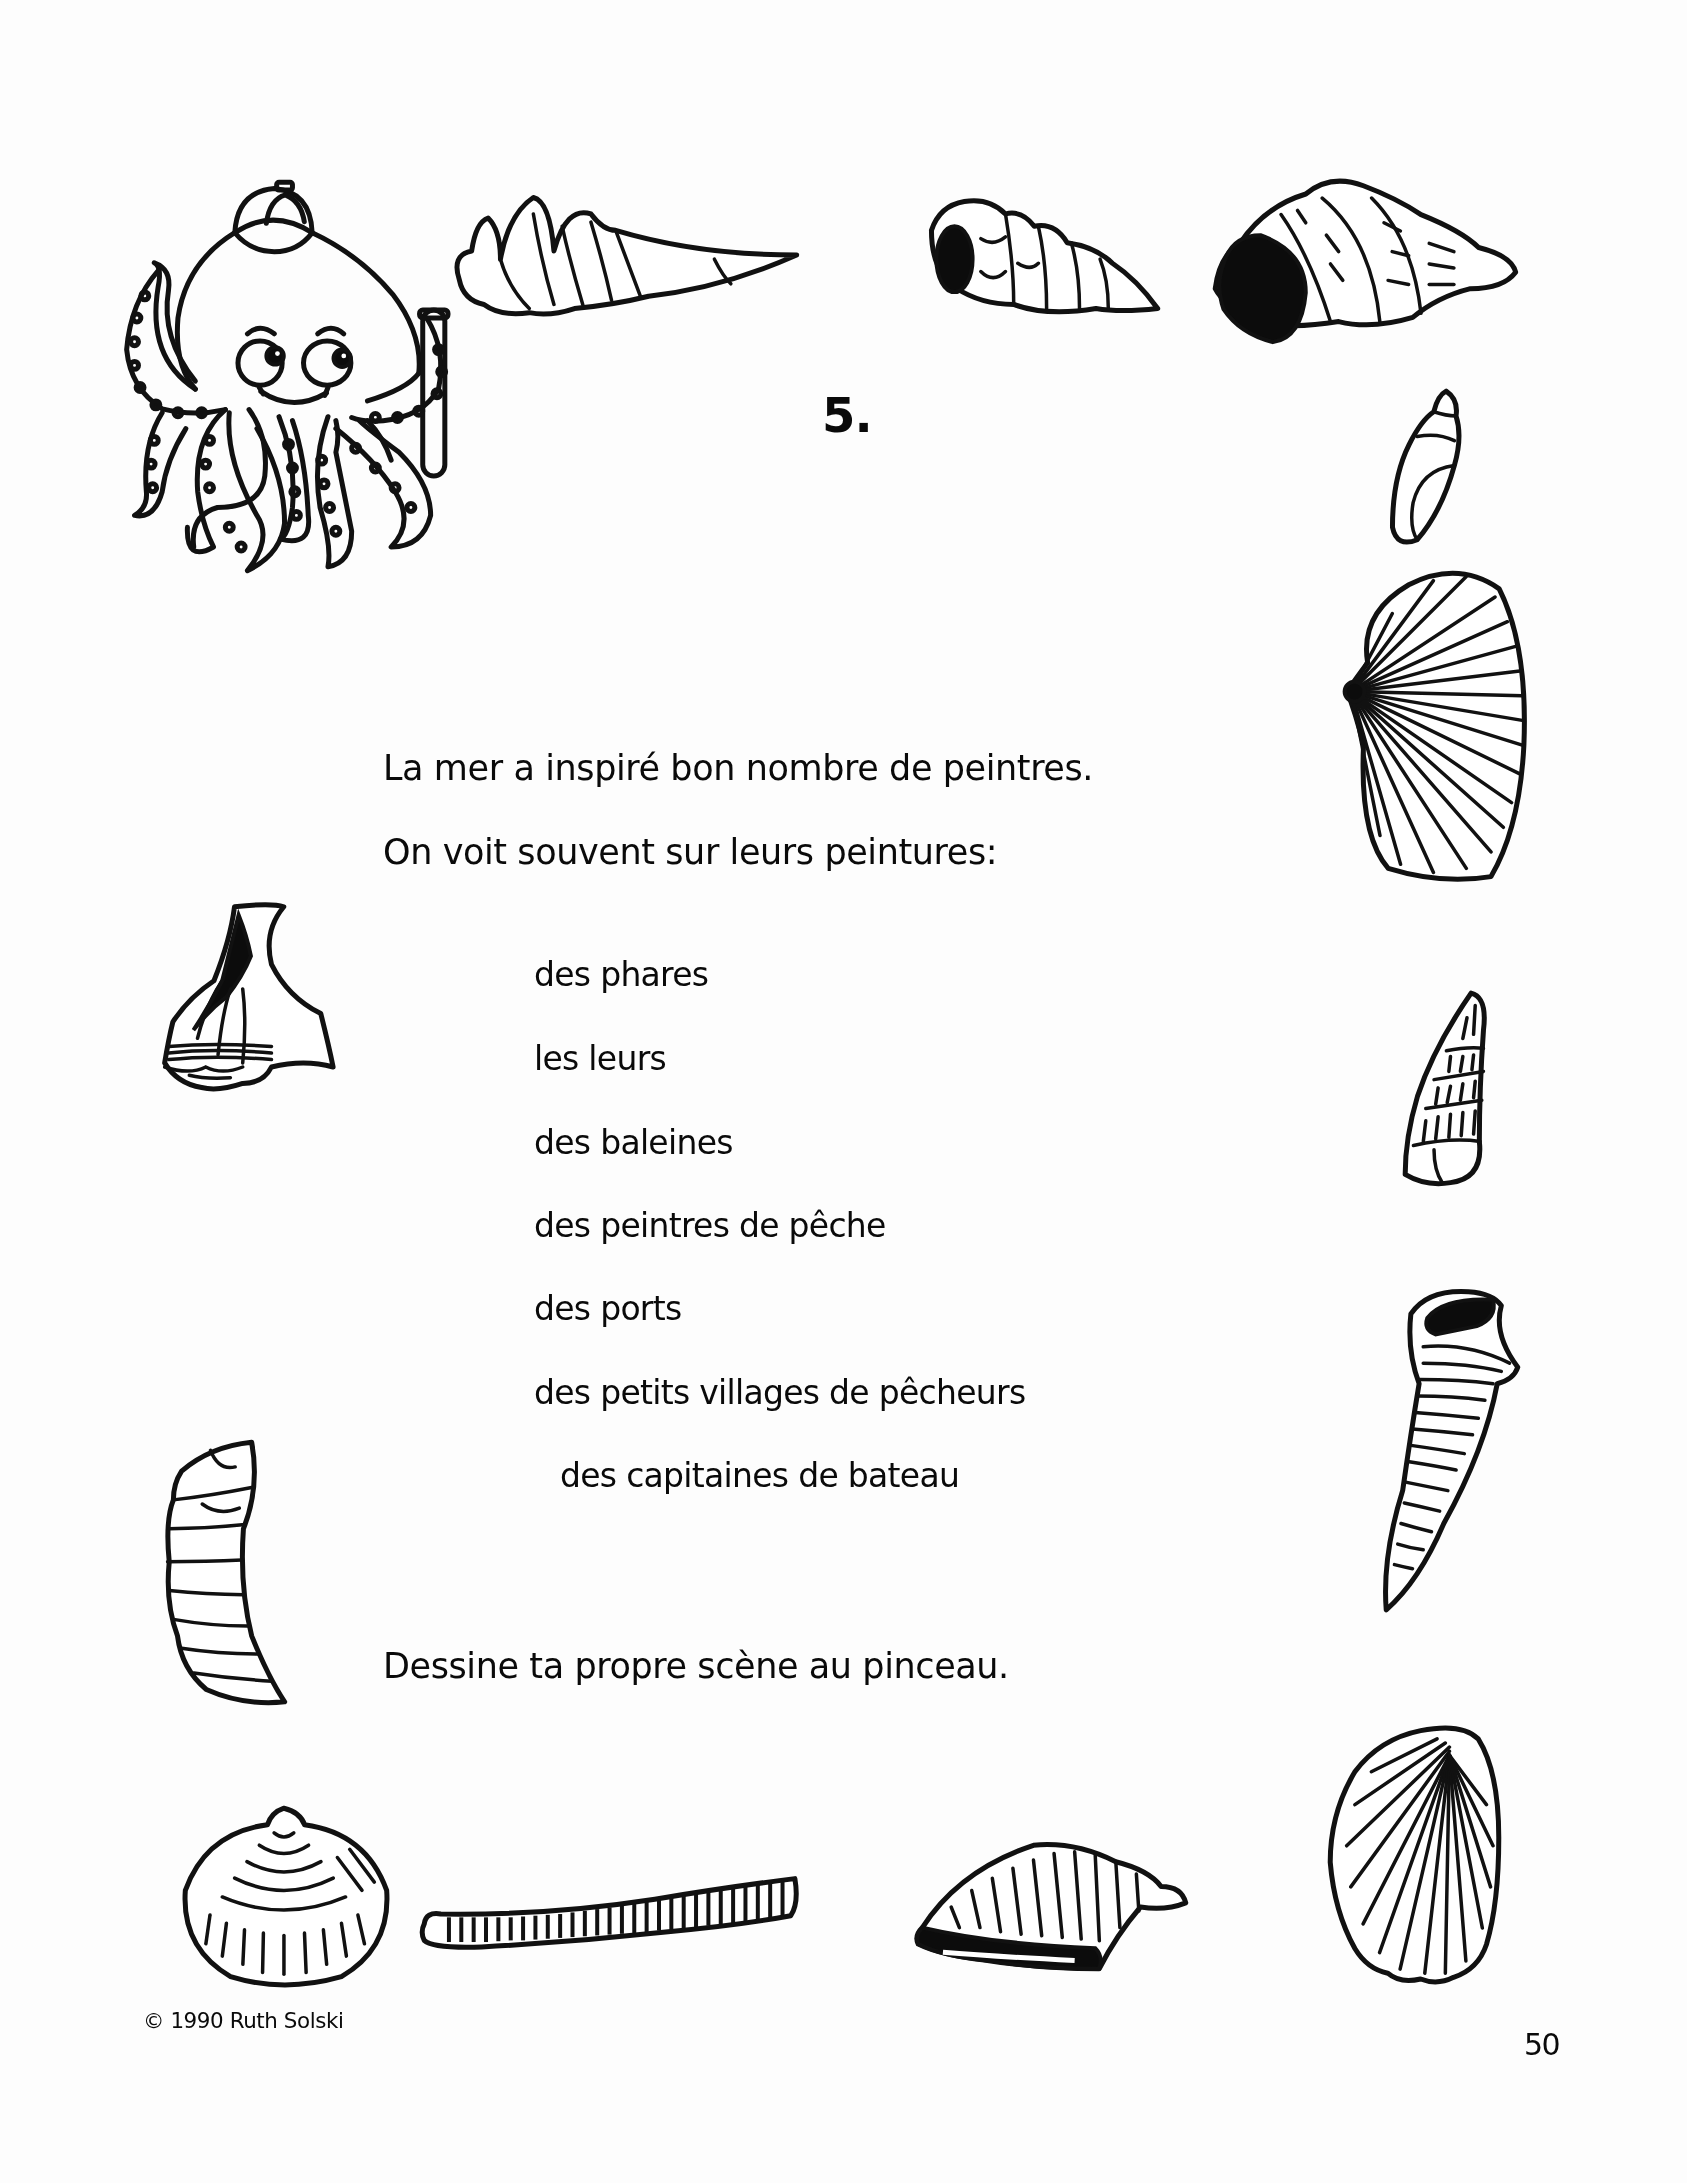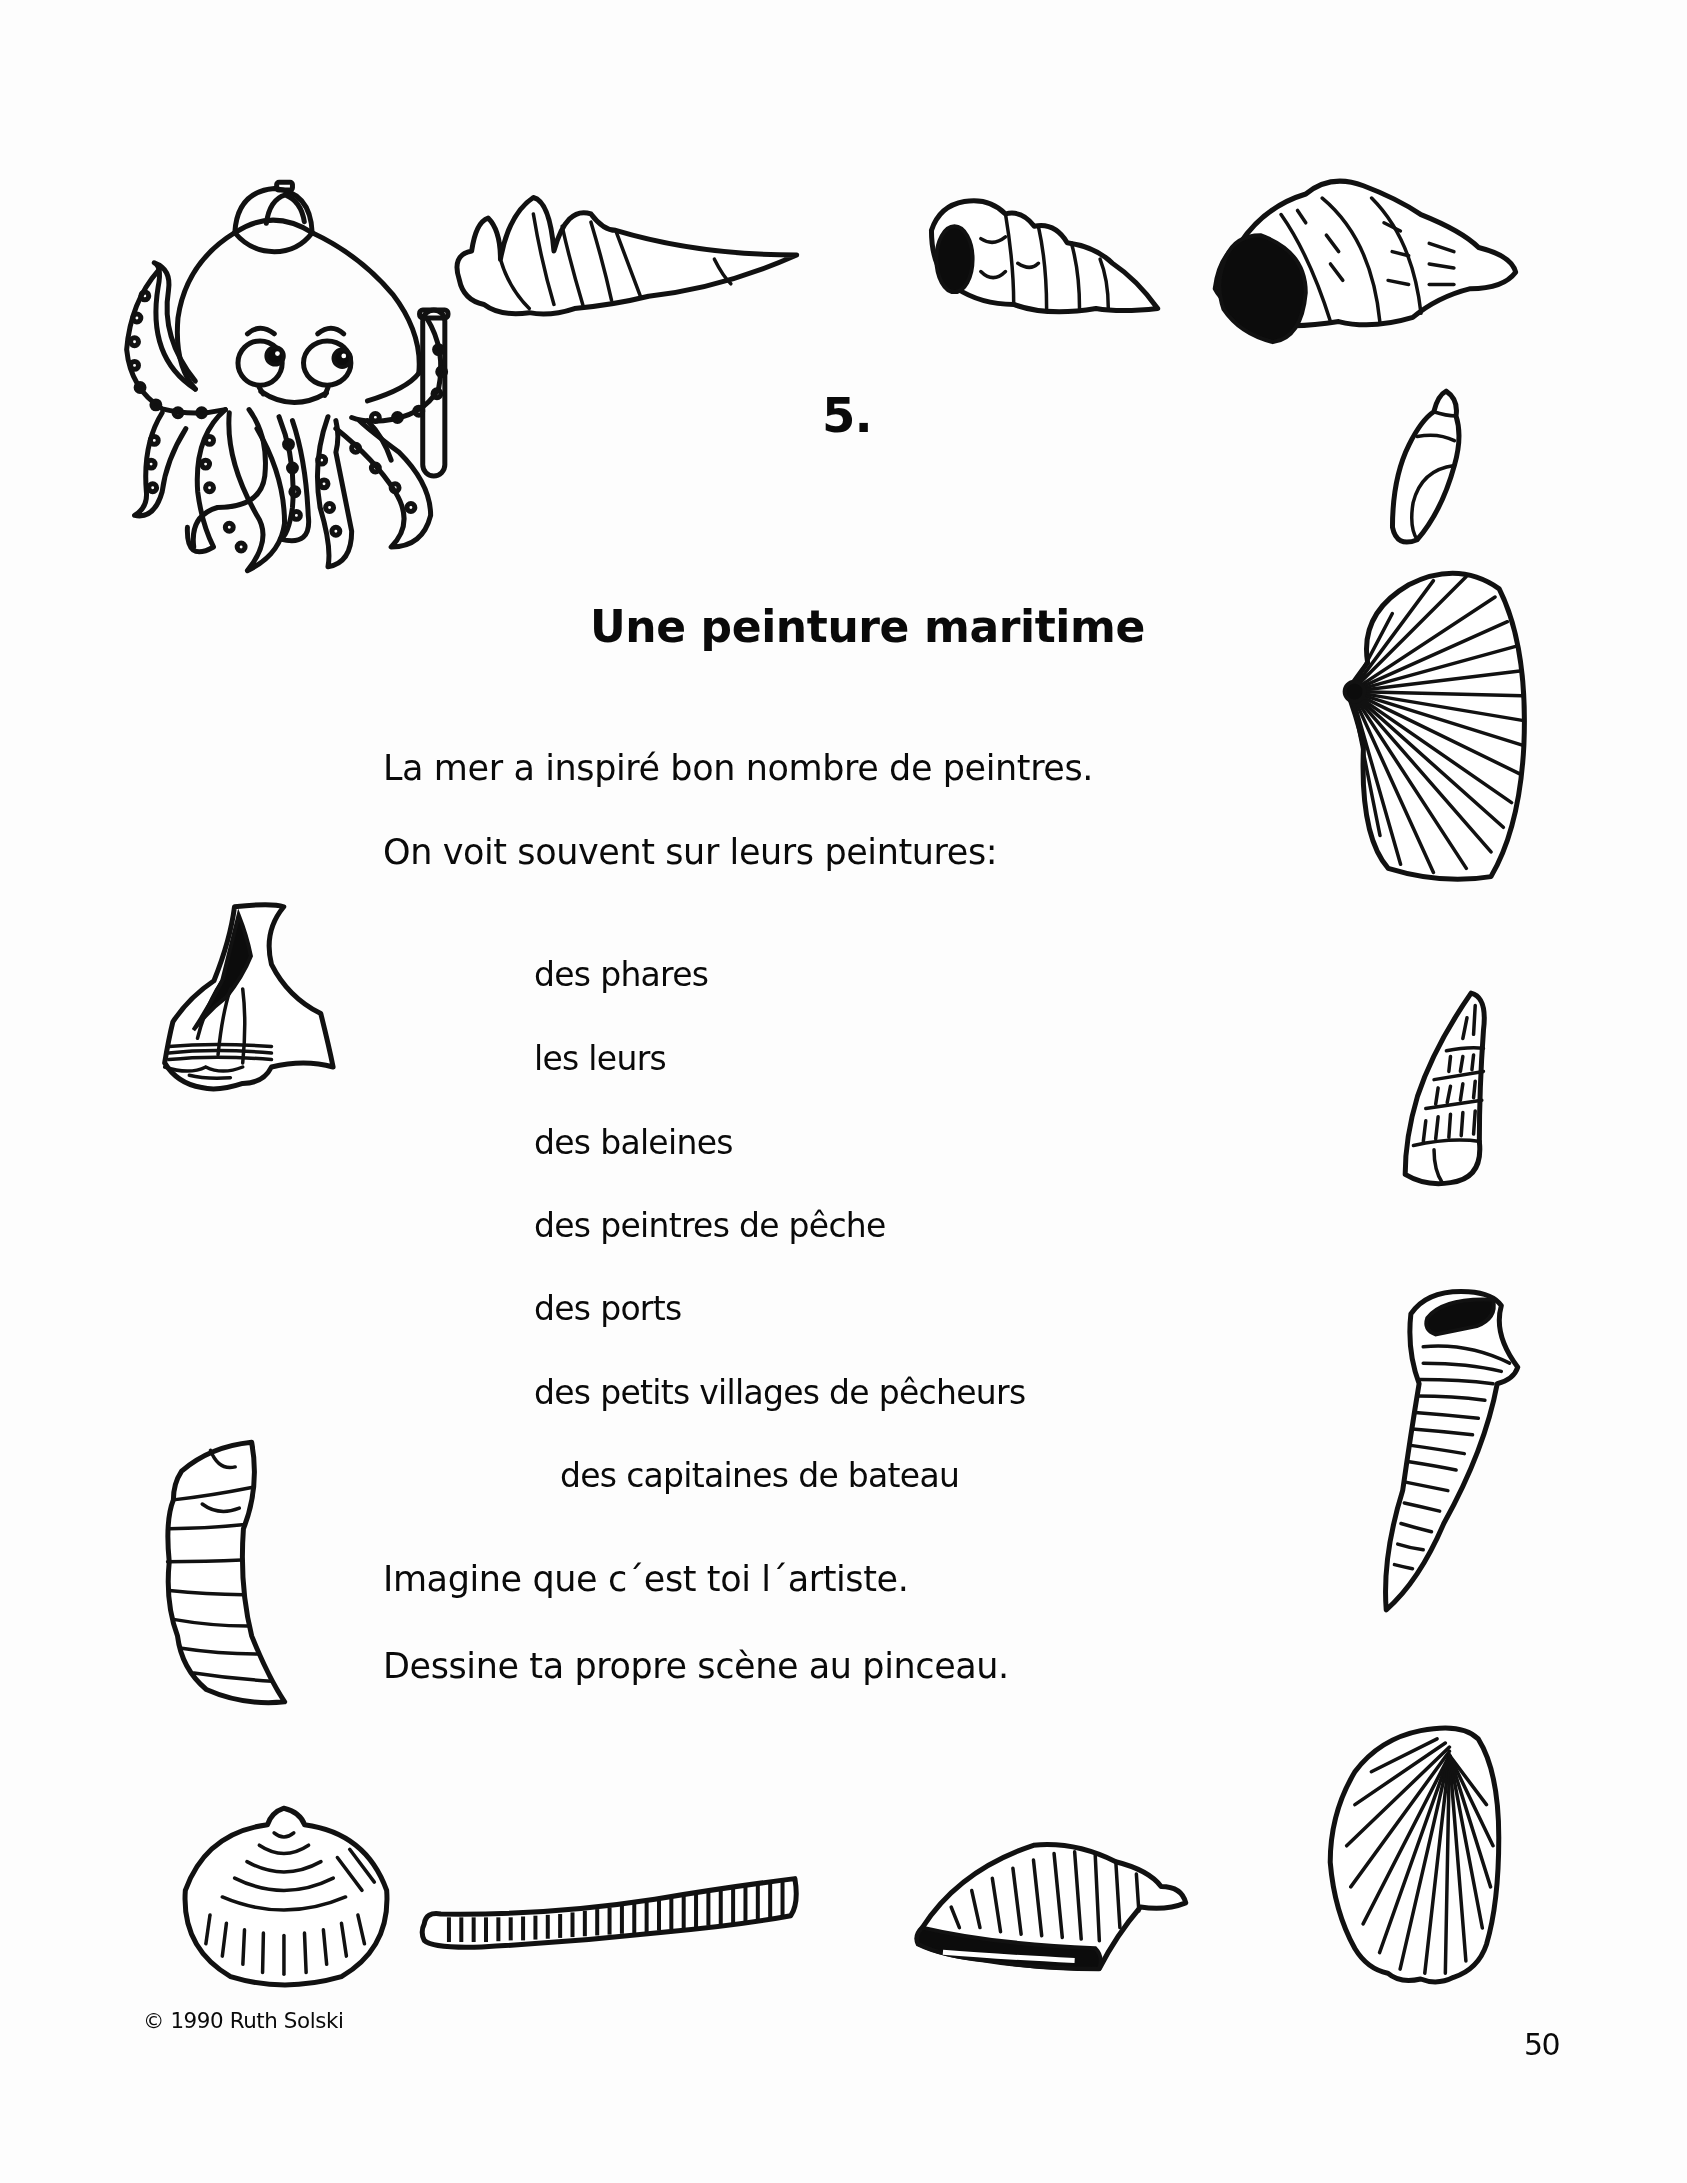--- a/index.html
+++ b/index.html
@@ -339,35 +339,33 @@
         <path d="M225 22 L230 126"></path>
       <path d="M250 30 L255 110"></path>
         <path d="M275 45 L278 90"></path>
     </g>
     <path d="M40 140 Q100 145 200 150" stroke="#fff" stroke-width="5" fill="none"></path>
   </svg>
 
   <div class="txt num" style="left:822px; top:391px;">5.</div>
 
 
-  <div class="txt title" style="left:590px; top:605px;">Une peinture maritime</div>
 
   <div class="txt body-line" style="left:383px; top:835px;">On voit souvent sur leurs peintures:</div>
   <div class="txt body-line" style="left:383px; top:751px;">La mer a inspiré bon nombre de peintres.</div>
 
   <div>
     <div class="txt list-item" style="left:534px; top:958px;">des phares</div>
     <div class="txt list-item" style="left:534px; top:1042px;">les leurs</div>
     <div class="txt list-item" style="left:534px; top:1126px;">des baleines</div>
     <div class="txt list-item" style="left:534px; top:1209px;">des peintres de pêche</div>
     <div class="txt list-item" style="left:534px; top:1292px;">des ports</div>
     <div class="txt list-item" style="left:534px; top:1376px;">des petits villages de pêcheurs</div>
     <div class="txt list-item" style="left:534px; top:1459px;margin-left:26px;">des capitaines de bateau</div>
   </div>
 
-  <div class="txt body-line" style="left:383px; top:1562px;">Imagine que c´est toi l´artiste.</div>
   <div class="txt body-line" style="left:383px; top:1649px;">Dessine ta propre scène au pinceau.</div>
 
   <div class="txt footer" style="left:143px; top:2010px;">© 1990 Ruth Solski</div>
   <div class="txt pagenum" style="left:1524px; top:2030px;">50</div>
 
 </div>
 
 
 </body></html>

